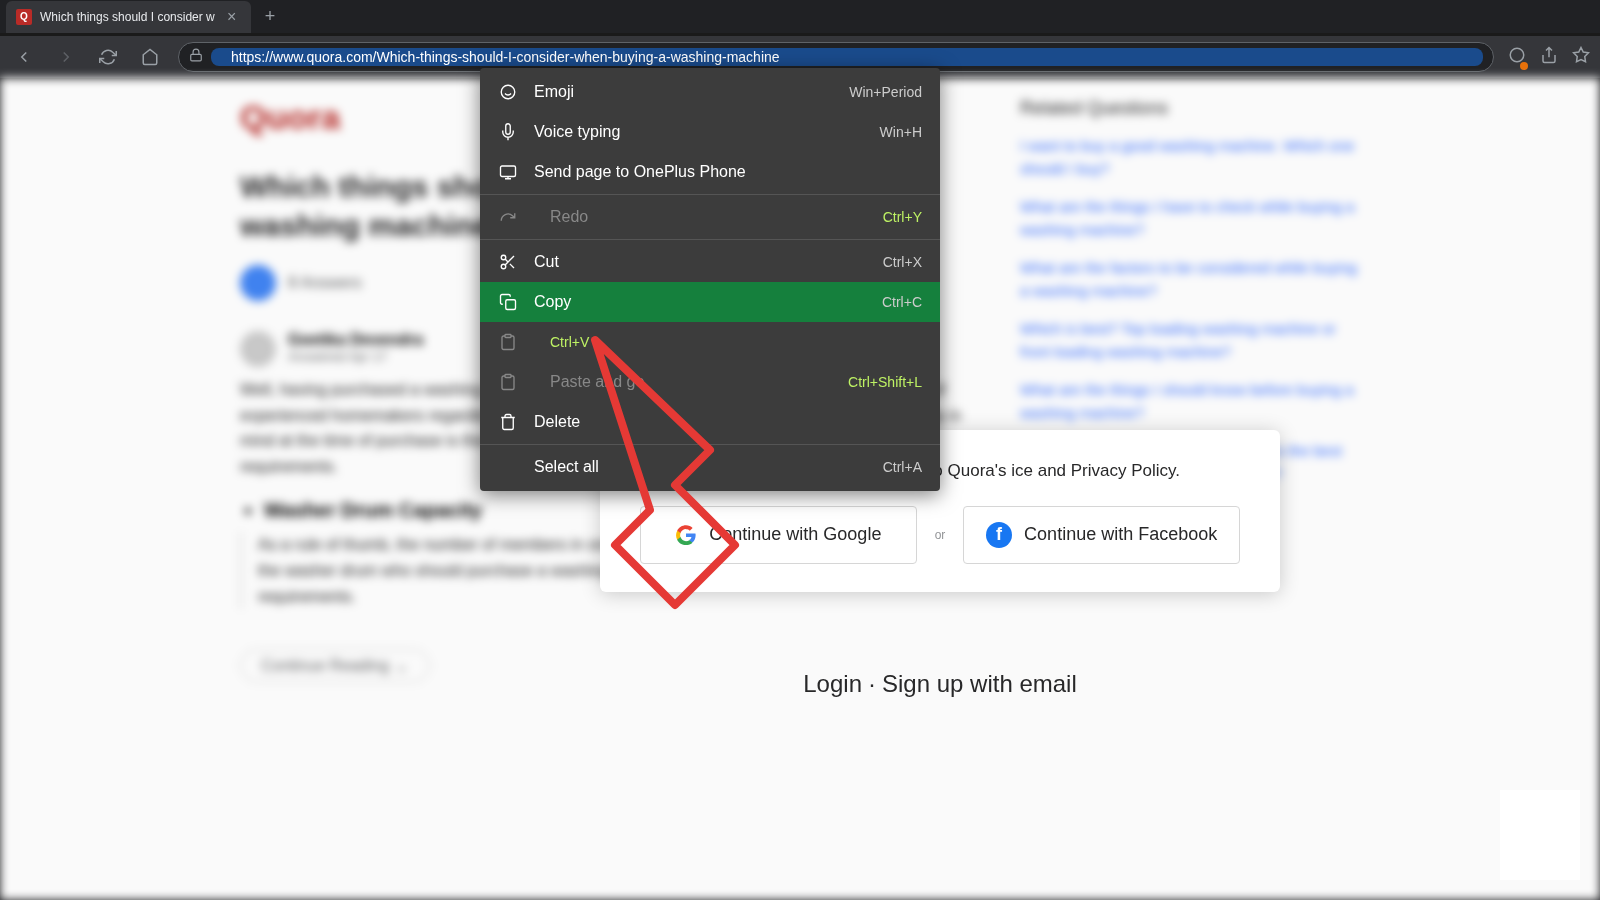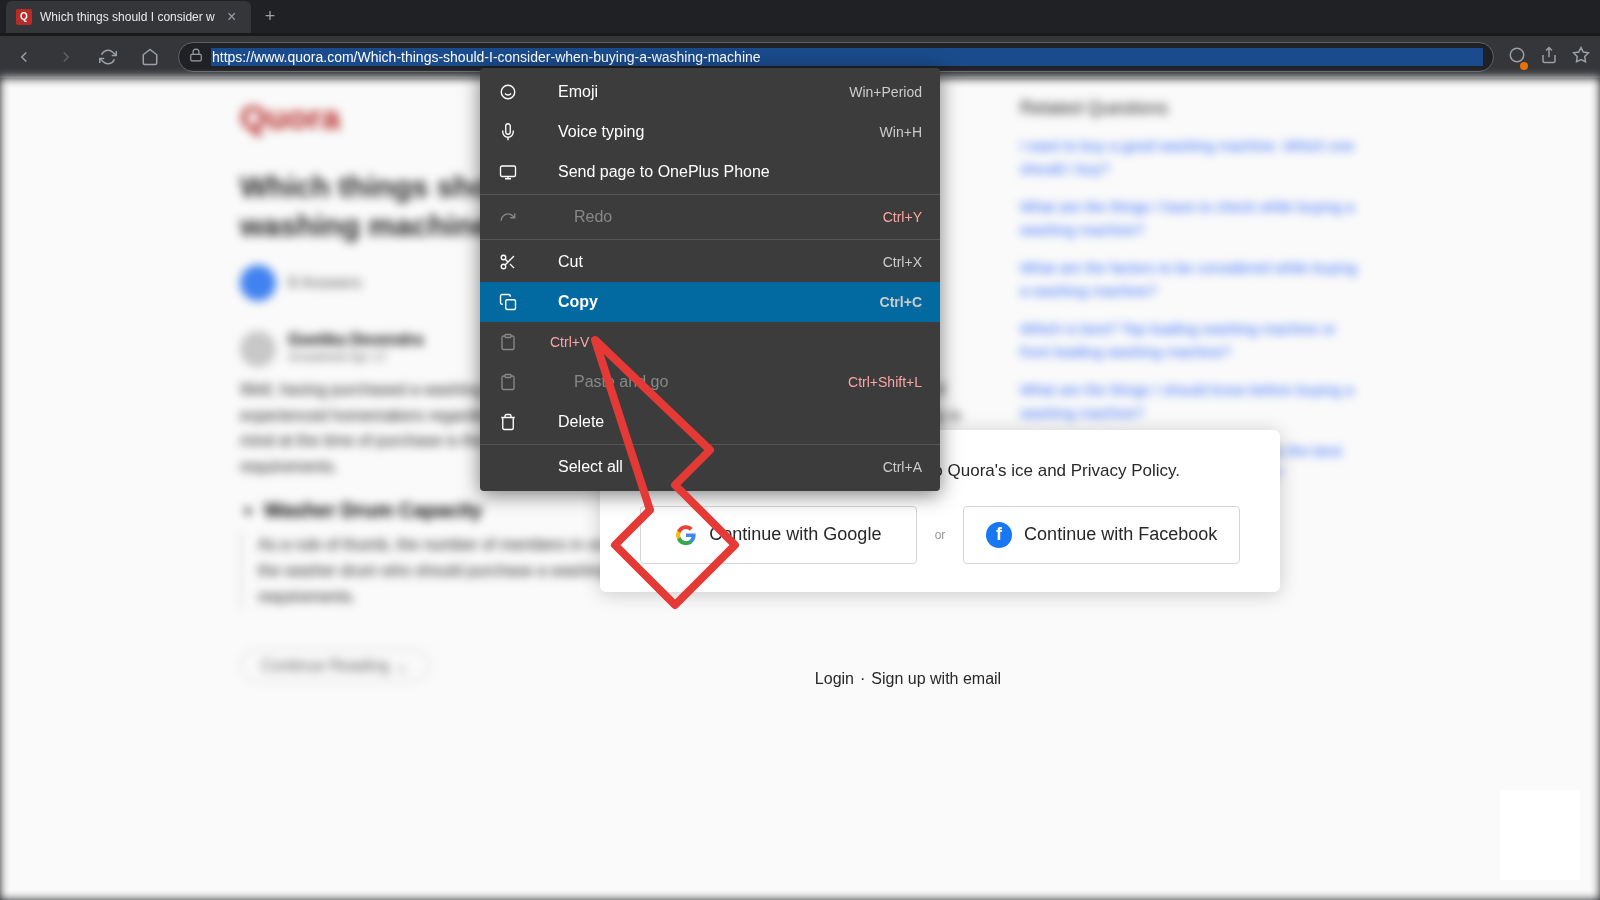--- a/index.html
+++ b/index.html
@@ -11,21 +11,21 @@
 .tab-favicon { width:16px; height:16px; background:#b92b27; border-radius:2px; display:flex; align-items:center; justify-content:center; color:#fff; font-size:10px; font-weight:bold; }
 .tab-title { color:#e8eaed; font-size:12px; flex:1; overflow:hidden; white-space:nowrap; text-overflow:ellipsis; }
 .tab-close { color:#9aa0a6; font-size:16px; cursor:pointer; width:18px; text-align:center; }
 .newtab { color:#9aa0a6; font-size:18px; margin-left:14px; cursor:pointer; }
 
 .toolbar { height:42px; background:#35363a; display:flex; align-items:center; padding:0 10px; gap:14px; }
 .navbtn { width:28px; height:28px; display:flex; align-items:center; justify-content:center; color:#9aa0a6; cursor:pointer; }
 .navbtn svg { width:18px; height:18px; }
 .addrwrap { flex:1; height:30px; background:#202124; border-radius:15px; display:flex; align-items:center; padding:0 10px; gap:8px; border:1px solid #5f6368; }
 .lock { color:#9aa0a6; }
-.url { flex:1; color:#fff; font-size:14px; background:#1a4b8c; padding:1px 1px; white-space:nowrap; overflow:hidden; }
+.url { flex:1; color:#fff; font-size:14px; background:#1a4b8c; padding:1px 20px; white-space:nowrap; overflow:hidden;border-radius:8px; }
 .right-icons { display:flex; gap:14px; align-items:center; }
 .right-icons .ico { color:#9aa0a6; cursor:pointer; position:relative; }
 
 
 .page { position:absolute; top:78px; left:0; right:0; bottom:0; background:#fff; filter:blur(5px); padding:20px 0; }
 .page-inner { max-width:1200px; margin:0 auto; display:flex; gap:40px; padding:0 40px; }
 .main { flex:1; }
 .logo { color:#b92b27; font-size:34px; font-weight:bold; margin-bottom:30px; }
 .question { font-size:30px; font-weight:bold; color:#282829; margin:30px 0 20px; line-height:1.3; }
 .meta { display:flex; align-items:center; gap:12px; margin-bottom:30px; }
@@ -40,32 +40,32 @@
 .sidelink { color:#2e69ff; font-size:15px; line-height:1.5; margin-bottom:16px; }
 
 
 .modal { position:absolute; top:430px; left:600px; width:680px; background:#fff; border-radius:6px; box-shadow:0 2px 20px rgba(0,0,0,.2); padding:28px 40px; z-index:5; }
 .modal-text { text-align:center; color:#282829; font-size:17px; margin-bottom:22px; line-height:1.5; }
 .modal-btns { display:flex; align-items:center; gap:18px; justify-content:center; }
 .oauth { flex:1; border:1px solid #d6d6d6; border-radius:4px; height:58px; display:flex; align-items:center; justify-content:center; gap:12px; font-size:18px; color:#282829; cursor:pointer; }
 .or { color:#939598; font-size:12px; }
 .gicon { width:22px; height:22px; }
 .ficon { width:26px; height:26px; background:#1877f2; border-radius:50%; display:flex; align-items:center; justify-content:center; color:#fff; font-weight:bold; font-size:18px; }
-.login-line { position:absolute; top:670px; left:568px; width:680px; text-align:center; color:#282829; font-size:16px; z-index:5; }
+.login-line { position:absolute; top:670px; left:600px; width:680px; text-align:center; color:#282829; font-size:24px; z-index:5; }
 .login-line .sep { margin:0 6px; }
 
 
 .ctx { position:absolute; top:68px; left:480px; width:460px; background:#3c3c3c; border-radius:4px; box-shadow:0 4px 20px rgba(0,0,0,.5); z-index:20; padding:4px 0; }
 .ctx-item { height:40px; display:flex; align-items:center; padding:0 18px; gap:16px; color:#fff; font-size:16px; cursor:pointer; }
 .ctx-item.disabled { color:#888;gap:32px; }
-.ctx-item.hover { background:#0369a1;font-weight:bold; }
+.ctx-item.hover { background:#15803d; }
 .ctx-icon { width:20px; height:20px; display:flex; align-items:center; justify-content:center; color:inherit; }
-.ctx-label { flex:1;margin-left:24px; }
+.ctx-label { flex:1; }
 .ctx-shortcut { color:#ccc; font-size:14px; }
-.ctx-item.disabled .ctx-shortcut { color:#fca5a5; }
+.ctx-item.disabled .ctx-shortcut { color:#bef264; }
 .ctx-sep { height:1px; background:#555; margin:2px 0; }
 
 
 .arrow { position:absolute; top:330px; left:580px; z-index:30; pointer-events:none; }
 
 .dim { position:absolute; top:78px; left:0; right:0; bottom:0; background:rgba(0,0,0,0.02); z-index:2; }
 
 .bottom-white { position:absolute; bottom:20px; right:20px; width:80px; height:90px; background:#fff; z-index:6; }
 </style>
 </head>

